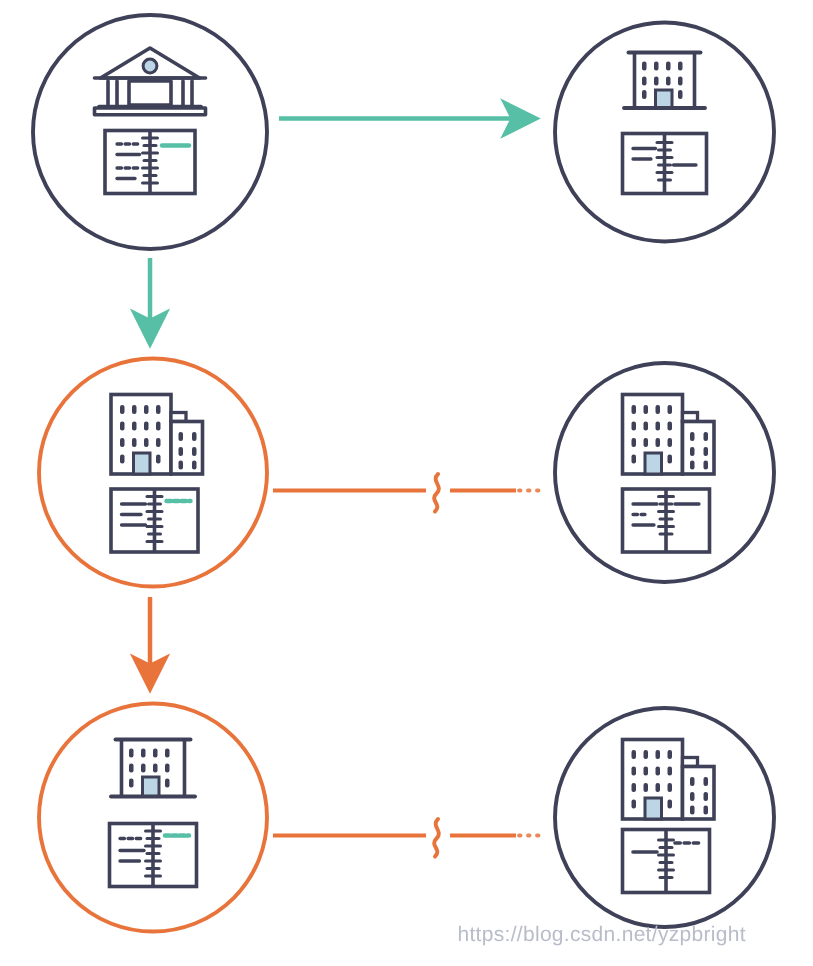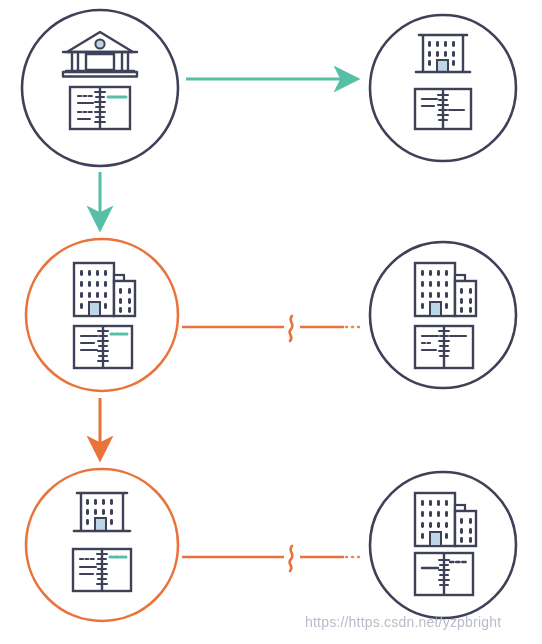--- a/index.html
+++ b/index.html
@@ -352,15 +352,15 @@
           <line x1="439" y1="570" x2="449" y2="570"></line>
           <line x1="440" y1="575" x2="448" y2="575"></line>
           <line x1="439" y1="580" x2="449" y2="580"></line>
           <line x1="440" y1="585" x2="448" y2="585"></line>
         </g>
         <line x1="450" y1="562" x2="466" y2="562" stroke="#3E4157" stroke-width="2.4" stroke-linecap="round" stroke-dasharray="3.5 2.6"></line>
       </g>
     </g>
   </svg>
 
-  <div class="watermark">https://https.csdn.net/yzpbright</div>
+  <div class="watermark">https://blog.csdn.net/yzpbright</div>
 
 </div>
 
 </body></html>

